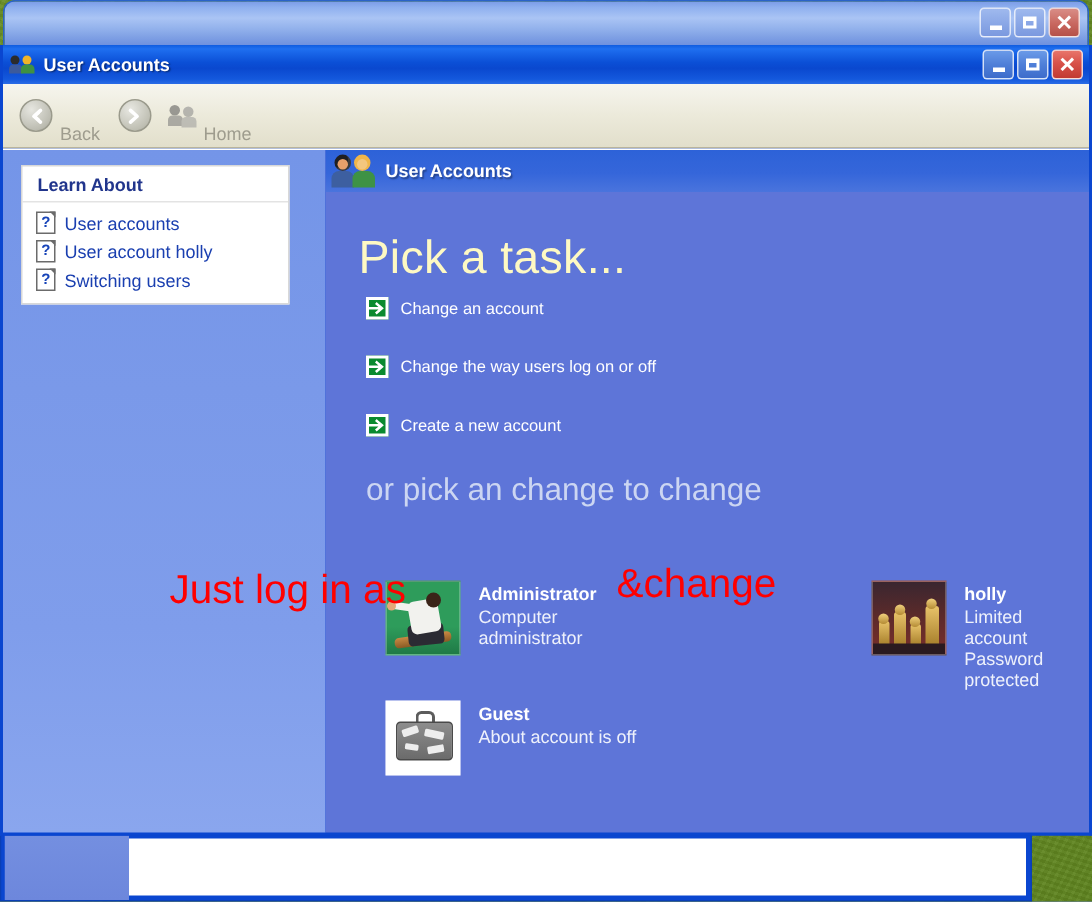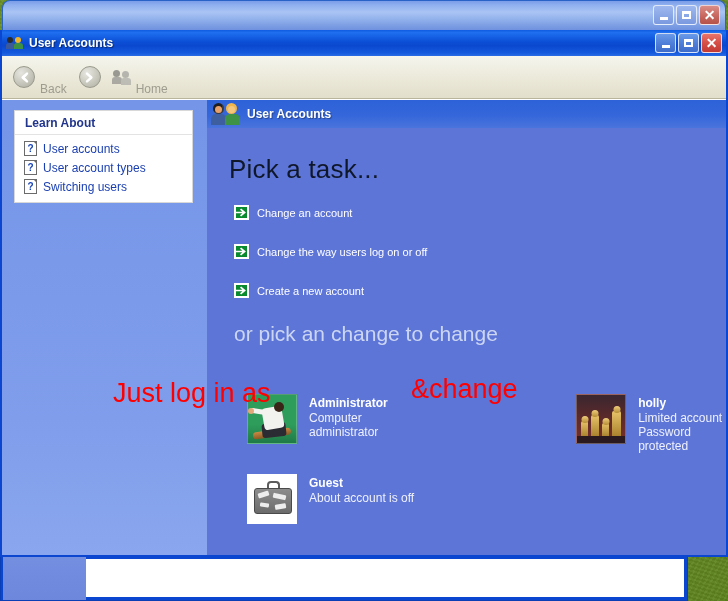--- a/index.html
+++ b/index.html
@@ -224,21 +224,21 @@
   .ua-body {
     flex: 1;
     display: flex;
     min-height: 0;
     border-top: 1px solid #ffffff;
   }
 
   .ua-side {
     flex: 0 0 203px;
     background: linear-gradient(to bottom, #7495e8 0%, #7a99e9 35%, #7f9deb 70%, #8aa6ee 100%);
-    padding: 10px 14px 0 12px;
+    padding: 10px 24px 0 12px;
   }
 
   .learn-panel {
     background: #ffffff;
     border: 1px solid #d8d8d8;
     width: 179px;
   }
   .learn-head {
     font-size: 12px;
     font-weight: bold;
@@ -302,24 +302,24 @@
   .main-header .hdr-title {
     color: #ffffff;
     font-size: 12px;
     font-weight: bold;
     text-shadow: 1px 1px 1px rgba(0,0,0,.35);
   }
 
   .main-content { padding: 26px 0 0 22px; position: relative; }
 
   .pick-task-heading {
-    font-size: 26px;
-    color: #0f172a;
+    font-size: 31px;
+    color: #fef9c3;
     letter-spacing: .2px;
-    margin-bottom: 20px;
+    margin-bottom: 8px;
   }
 
   .task-list { margin-left: 5px; }
   .task-row {
     display: flex;
     align-items: center;
     gap: 8px;
     margin-bottom: 24px;
   }
   .arrow-icon {
@@ -534,21 +534,21 @@
         <div class="learn-head">Learn About</div>
         <div class="learn-list">
 
           <div class="learn-item">
             <span class="q-icon">?</span>
             <span class="learn-link">User accounts</span>
           </div>
 
           <div class="learn-item">
             <span class="q-icon">?</span>
-            <span class="learn-link">User account types</span>
+            <span class="learn-link">User account holly</span>
           </div>
 
           <div class="learn-item">
             <span class="q-icon">?</span>
             <span class="learn-link">Switching users</span>
           </div>
 
         </div>
       </div>
     </div>

